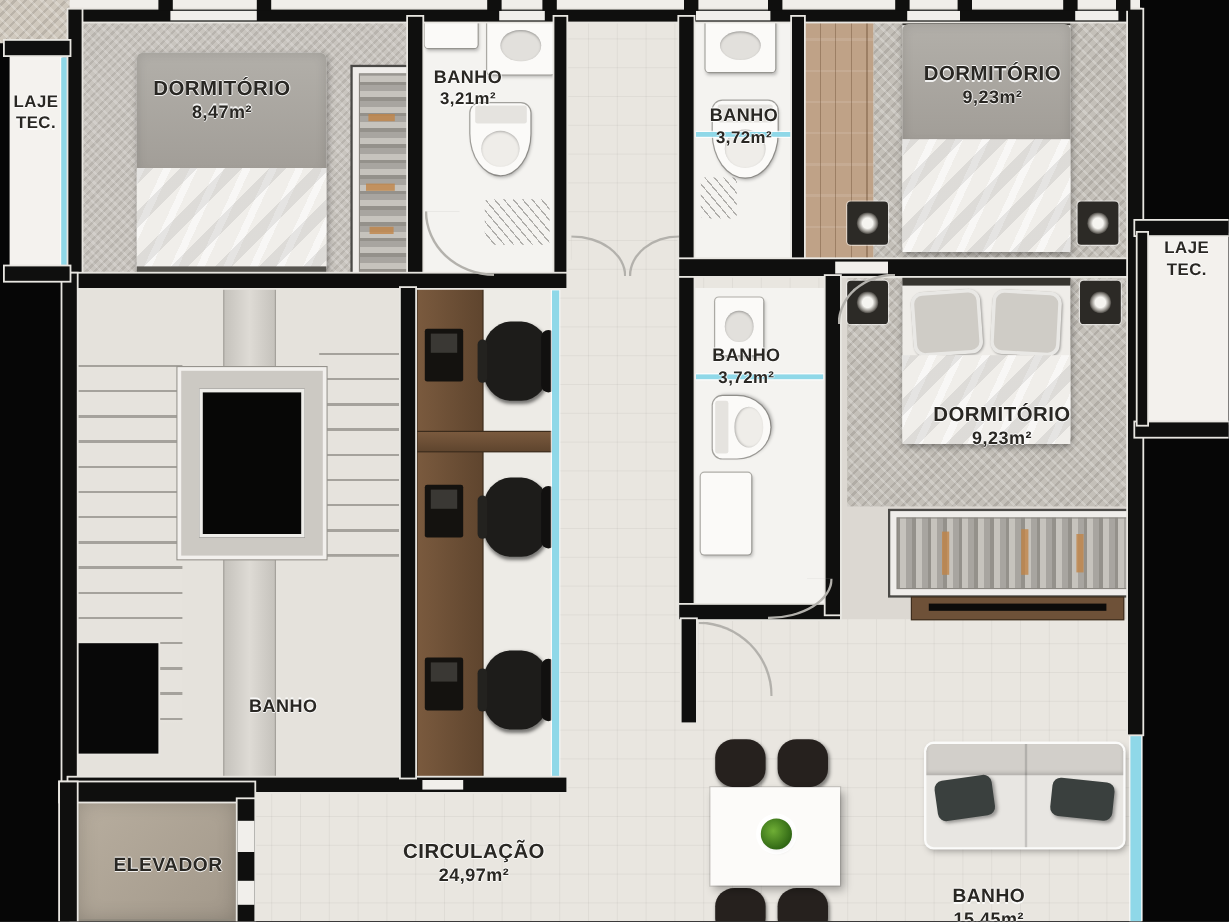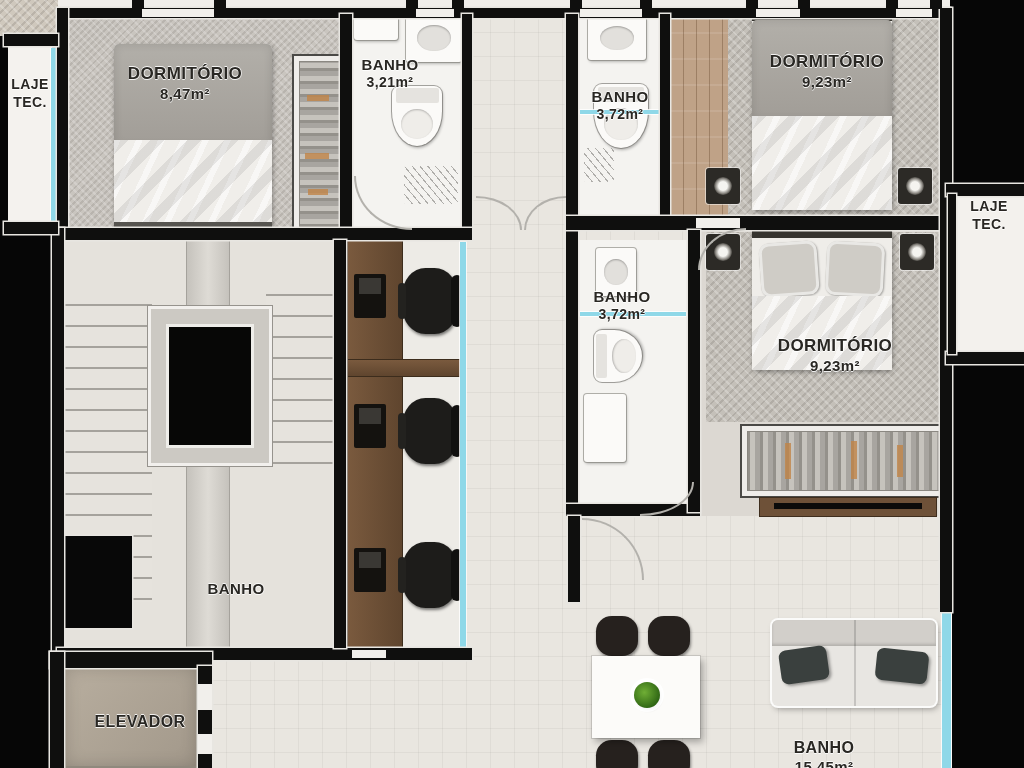--- a/index.html
+++ b/index.html
@@ -254,18 +254,22 @@
   <div class="lbl" style="left:745px;top:336px;width:180px;">
     <span class="nm">DORMITÓRIO</span>
     <span class="ar">9,23m²</span>
   </div>
   <div class="lbl sm" style="left:174px;top:580px;width:124px;">
     <span class="nm">BANHO</span>
   </div>
   <div class="lbl sm" style="left:76px;top:712px;width:128px;font-size:16px;">
     <span class="nm">ELEVADOR</span>
   </div>
+  <div class="lbl" style="left:306px;top:700px;width:178px;">
+    <span class="nm">CIRCULAÇÃO</span>
+    <span class="ar">24,97m²</span>
+  </div>
   <div class="lbl" style="left:768px;top:738px;width:112px;font-size:16px;">
     <span class="nm">BANHO</span>
     <span class="ar">15,45m²</span>
   </div>
 
 </div>
 
 </body></html>

